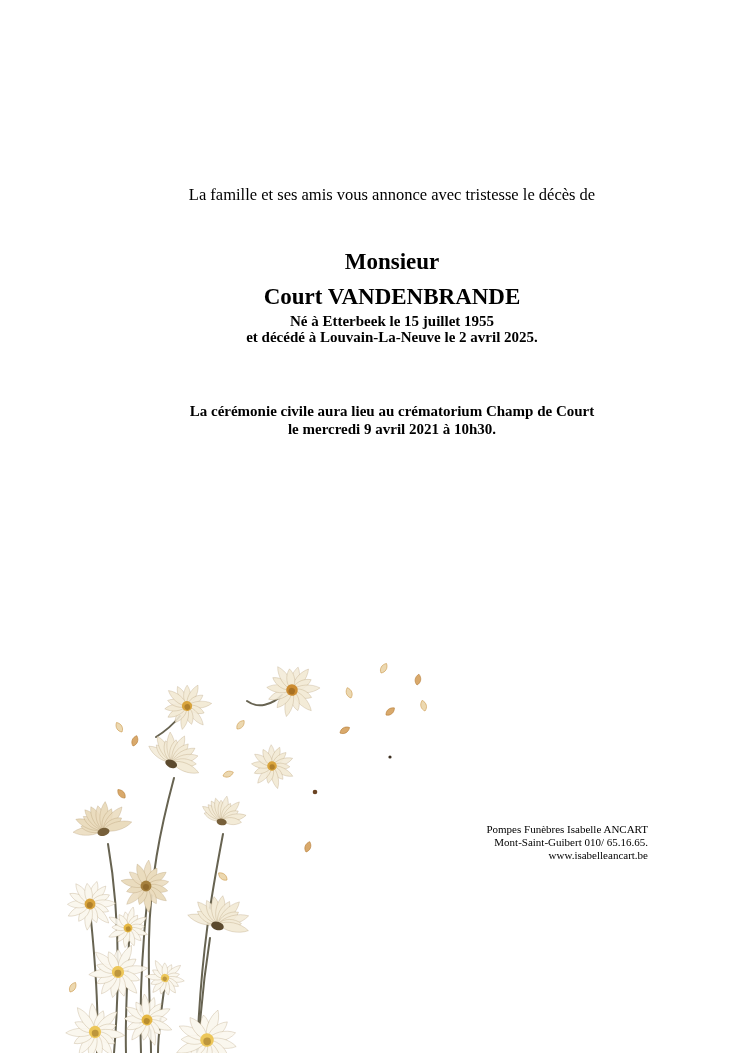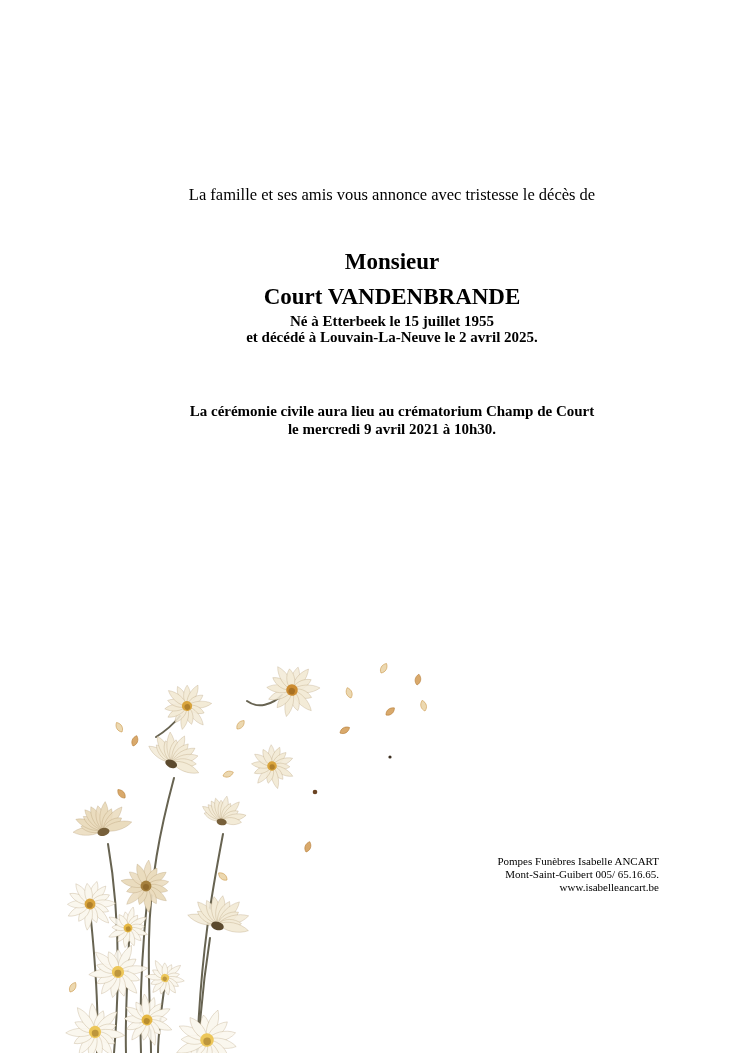--- a/index.html
+++ b/index.html
@@ -16,22 +16,22 @@
     padding-left:40px;box-sizing:border-box;
     text-align:center;
   }
   .announcement{top:185px;font-size:16.5px;font-weight:400;}
   .title-block{top:244px;font-size:23px;font-weight:700;line-height:35px;}
   .birth-block{top:314px;font-size:15px;font-weight:700;line-height:15.8px;}
   .ceremony{top:403px;font-size:15px;font-weight:700;line-height:17.6px;}
   .artwork{position:absolute;left:0;top:640px;width:460px;height:413px;}
   .artwork svg{display:block;}
   .funeral{
-    position:absolute;right:85px;top:823px;
-    text-align:right;font-size:11px;line-height:13.2px;font-weight:400;margin-top:32px;
+    position:absolute;right:96px;top:823px;
+    text-align:right;font-size:11px;line-height:13.2px;font-weight:400;
   }
   .funeral .site{font-weight:400;}
 </style>
 </head>
 <body>
 
 <div class="page">
 
   <div class="centered announcement">La famille et ses amis vous annonce avec tristesse le décès de</div>
 
@@ -334,17 +334,17 @@
           <circle r="6.800000000000001" fill="#edc75a"></circle>
           <circle cy="1.4000000000000001" r="3.8" fill="rgba(110,70,15,.38)"></circle>
         </g>
         <circle cx="390" cy="117" r="1.6" fill="#3a2d1e"></circle>
         <circle cx="315" cy="152" r="2.3" fill="#6b4423"></circle>
       </svg>
   </div>
 
   <div class="funeral">
     <div>Pompes Funèbres Isabelle ANCART</div>
-    <div>Mont-Saint-Guibert 005/ 65.16.65.</div>
+    <div>Mont-Saint-Guibert 010/ 65.16.65.</div>
     <div class="site">www.isabelleancart.be</div>
   </div>
 
 </div>
 
 </body></html>

